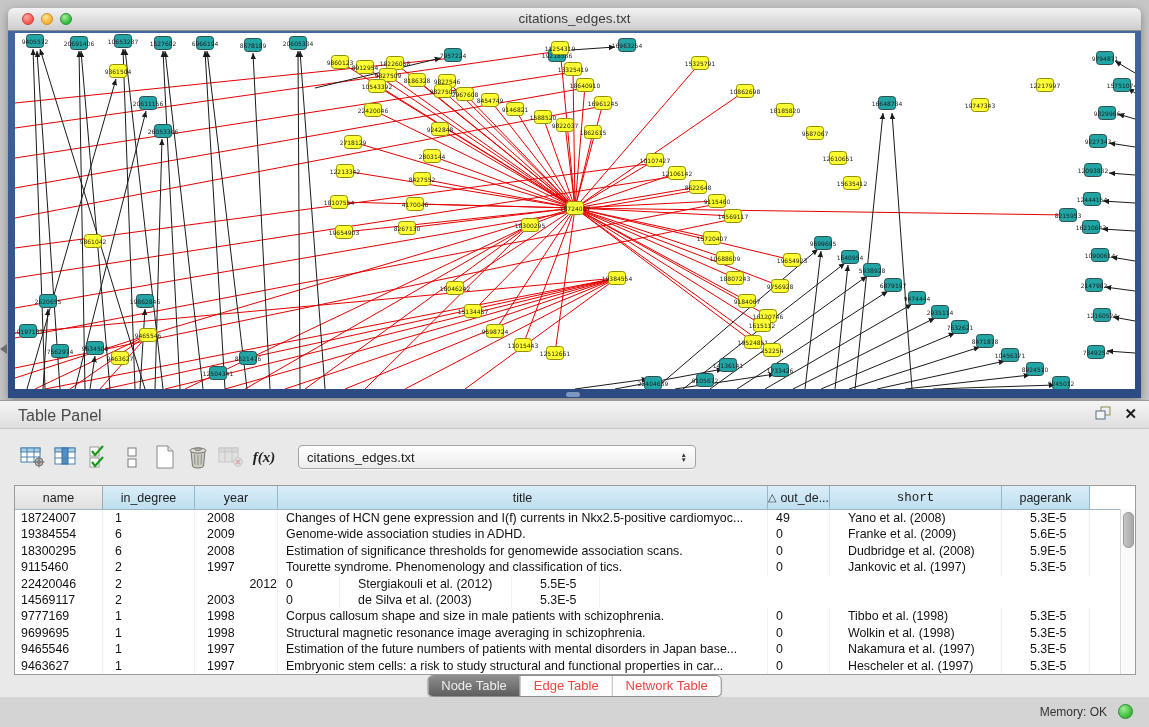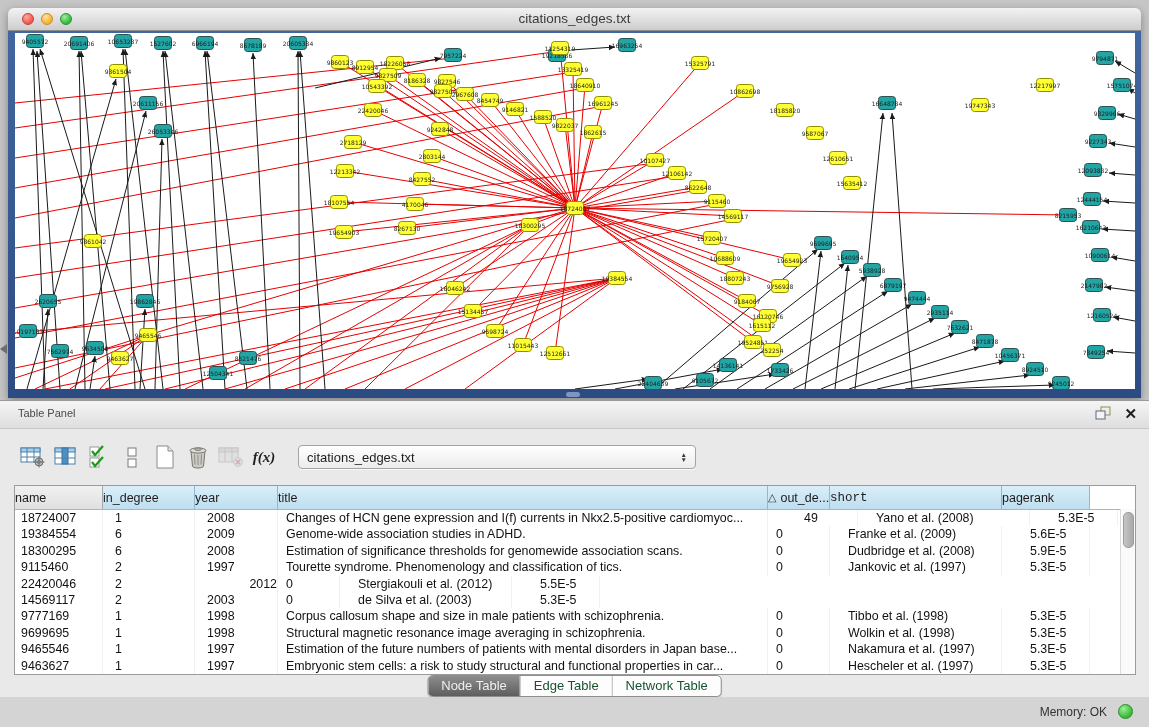--- a/index.html
+++ b/index.html
@@ -24,53 +24,53 @@
           border-top:5px solid transparent; border-bottom:5px solid transparent;
           border-right:7px solid #6d6d6d; }
   .grip { position:absolute; left:566px; top:392px; width:14px; height:5px;
           border-radius:3px; background:#7e95c2; }
 
   
   .table-panel { position:absolute; left:0; top:400px; width:1149px; height:297px;
                  background:#e9e9e9; border-top:1px solid #9a9a9a; }
   .panel-header { height:27px; background:linear-gradient(#f5f5f5,#dedede);
                   border-bottom:1px solid #c9c9c9; position:relative; }
-  .panel-title { position:absolute; left:18px; top:6px; font-size:11px; color:#4a4a4a; }
+  .panel-title { position:absolute; left:18px; top:6px; font-size:16px; color:#4a4a4a; }
   .panel-actions { position:absolute; right:12px; top:5px; display:flex; gap:12px; align-items:center; }
   .close-x { font-size:15px; font-weight:bold; color:#1d1d1d; line-height:15px; }
 
   .toolbar { position:absolute; top:42px; left:20px; display:flex; gap:7px; align-items:center; }
   .tbtn { width:26px; height:28px; display:flex; align-items:center; justify-content:center; position:relative; }
   .fx { font-family:"Liberation Serif",serif; font-style:italic; font-weight:bold; font-size:15px; color:#222; }
   .combobox { margin-left:14px; width:380px; height:22px; border:1px solid #a4a4a4; border-radius:4px;
               background:linear-gradient(#ffffff,#ececec); display:flex; align-items:center;
               padding:0 8px; font-size:13px; color:#1d1d1d; box-shadow:0 1px 0 rgba(255,255,255,.7); }
   .combo-arrows { margin-left:auto; display:flex; flex-direction:column; line-height:5px;
                   font-size:6.5px; color:#3a3a3a; text-align:center; }
 
   .table-wrap { position:absolute; left:14px; top:84px; width:1122px; height:190px;
                 background:#fff; border:1px solid #9b9b9b; box-sizing:border-box; overflow:hidden; }
   #thead { display:flex; height:23px; border-bottom:1px solid #9fb7c6; }
   .th { box-sizing:border-box; border-right:1px solid #93b7cc; display:flex; align-items:center;
-        font-size:12.5px; color:#1c1c1c;
+        justify-content:center; font-size:12.5px; color:#1c1c1c;
         background:linear-gradient(#daeef9,#bedeef); overflow:hidden; white-space:nowrap; }
   .th-name { background:linear-gradient(#f1f1f1,#e0e0e0); border-right:1px solid #a8a8a8; }
   .th-filler { flex:1; background:#fff; border-right:none; }
   .sortglyph { margin-right:4px; font-size:11px; color:#333; }
   .tr { display:flex; height:16.4px; line-height:16.5px; font-size:12.4px; color:#111; white-space:nowrap; }
   .td { box-sizing:border-box; overflow:hidden; border-right:1px solid #f1f1f1; }
   .vscroll { position:absolute; top:23px; right:0; bottom:0; width:14px;
              background:#fafafa; border-left:1px solid #dadada; }
   .vthumb { position:absolute; top:3px; left:2px; width:9px; height:34px; border-radius:5px;
             background:linear-gradient(90deg,#c6c6c6,#a8a8a8); border:1px solid #9b9b9b; }
 
   .tabbar { position:absolute; left:50%; top:274px; transform:translateX(-50%); display:flex;
             height:20px; border:1px solid #8f8f8f; border-radius:5px; overflow:hidden;
             background:#fdfdfd; box-shadow:0 1px 1px rgba(0,0,0,.15); }
-  .tab { padding:0 13px; font-size:13px; line-height:20px; color:#14532d; border-left:1px solid #b9b9b9; }
+  .tab { padding:0 13px; font-size:13px; line-height:20px; color:#ef4444; border-left:1px solid #b9b9b9; }
   .tab:first-child { border-left:none; }
   .tab.sel { background:linear-gradient(#8d8d8d,#5e5e5e); color:#efefef; }
 
   .statusbar { position:absolute; left:0; top:697px; width:1149px; height:30px; background:#d4d4d4; }
   .memory { position:absolute; right:42px; top:8px; font-size:12px; color:#333; }
   .memdot { position:absolute; right:16px; top:7px; width:15px; height:15px; border-radius:50%;
             background:radial-gradient(circle at 35% 30%,#9bef93,#38b836 70%); border:1px solid #2c8c2c;
             box-sizing:border-box; }
 </style>
 </head>
@@ -783,21 +783,21 @@
           <span>pagerank</span>
         </div>
         <div class="th th-filler"></div>
       </div>
     <div id="tbody">
         <div class="tr">
           <div class="td" style="width: 88px; padding-left: 6px;">18724007</div>
           <div class="td" style="width: 92px; padding-left: 12px;">1</div>
           <div class="td" style="width: 83px; padding-left: 12px;">2008</div>
           <div class="td" style="width: 490px; padding-left: 8px;">Changes of HCN gene expression and I(f) currents in Nkx2.5-positive cardiomyoc...</div>
-          <div class="td" style="width: 62px; padding-left: 8px; margin-left: 28px;">49</div>
+          <div class="td" style="width: 62px; padding-left: 8px;">49</div>
           <div class="td" style="width: 172px; padding-left: 18px;">Yano et al. (2008)</div>
           <div class="td" style="width: 88px; padding-left: 28px;">5.3E-5</div>
         </div>
         <div class="tr">
           <div class="td" style="width: 88px; padding-left: 6px;">19384554</div>
           <div class="td" style="width: 92px; padding-left: 12px;">6</div>
           <div class="td" style="width: 83px; padding-left: 12px;">2009</div>
           <div class="td" style="width: 490px; padding-left: 8px;">Genome-wide association studies in ADHD.</div>
           <div class="td" style="width: 62px; padding-left: 8px;">0</div>
           <div class="td" style="width: 172px; padding-left: 18px;">Franke et al. (2009)</div>

